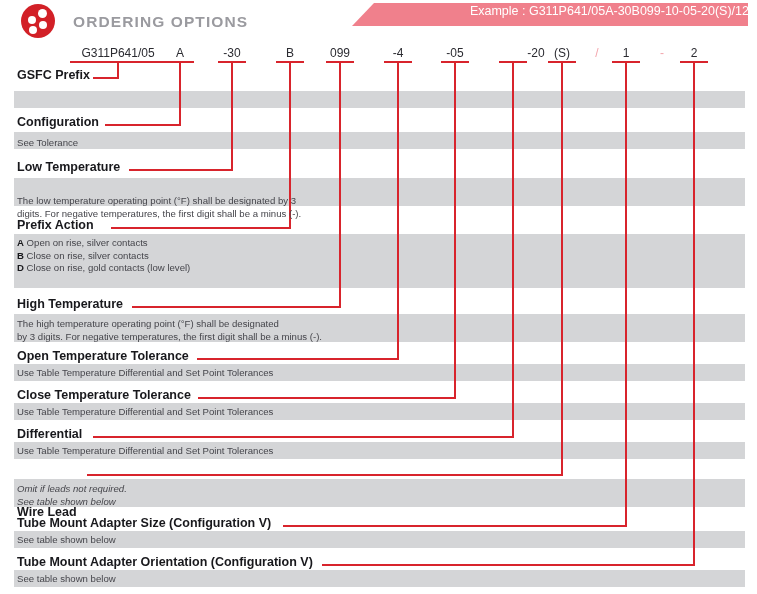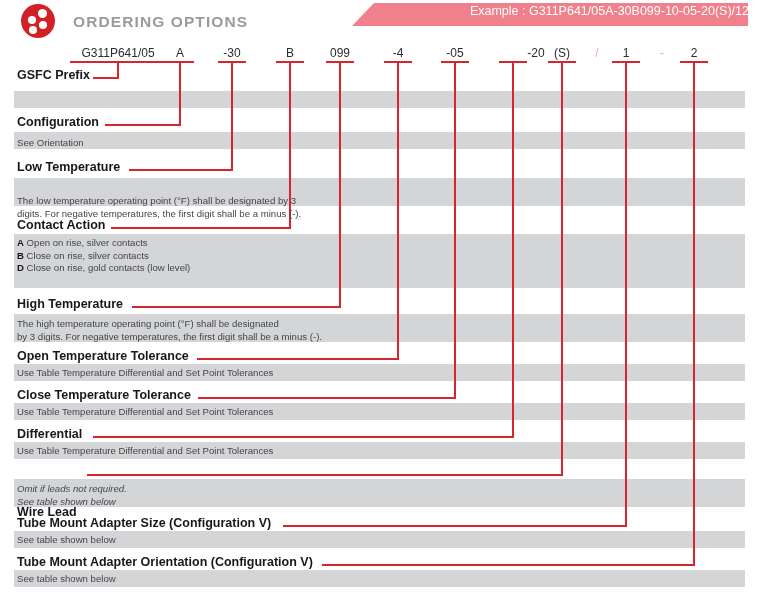--- a/index.html
+++ b/index.html
@@ -157,25 +157,25 @@
       <div class="vline" style="left: 561px; top: 63px; height: 413px;"></div>
       <div class="hline" style="left: 87px; top: 474px; width: 476px;"></div>
       <div class="vline" style="left: 625px; top: 63px; height: 464px;"></div>
       <div class="hline" style="left: 283px; top: 525px; width: 344px;"></div>
       <div class="vline" style="left: 693px; top: 63px; height: 503px;"></div>
       <div class="hline" style="left: 322px; top: 564px; width: 373px;"></div>
     </div>
   <div id="rows">
       <div class="label" style="top: 68px;">GSFC Prefix</div>
       <div class="label" style="top: 115px;">Configuration</div>
-      <div class="desc" style="top: 137px;">See Orientation</div>
+      <div class="desc" style="top: 137px;">See Tolerance</div>
       <div class="label" style="top: 160px;">Low Temperature</div>
       <div class="desc" style="top: 182px; margin-top: 13px;">The low temperature operating point (°F) shall be designated by 3
 digits. For negative temperatures, the first digit shall be a minus (-).</div>
-      <div class="label" style="top: 218px;">Contact Action</div>
+      <div class="label" style="top: 218px;">Prefix Action</div>
       <div class="opt" style="top: 237px;">
         <div><b>A</b> Open on rise, silver contacts</div>
         <div><b>B</b> Close on rise, silver contacts</div>
         <div><b>D</b> Close on rise, gold contacts (low level)</div>
       </div>
       <div class="label" style="top: 297px;">High Temperature</div>
       <div class="desc" style="top: 318px;">The high temperature operating point (°F) shall be designated
 by 3 digits. For negative temperatures, the first digit shall be a minus (-).</div>
       <div class="label" style="top: 349px;">Open Temperature Tolerance</div>
       <div class="desc" style="top: 367px;">Use Table Temperature Differential and Set Point Tolerances</div>

